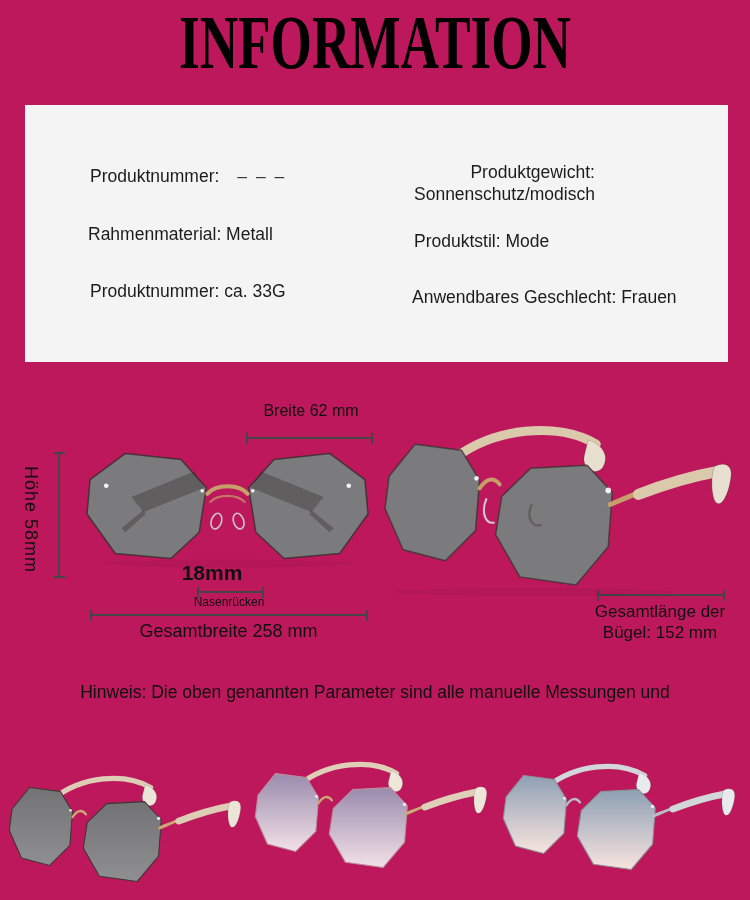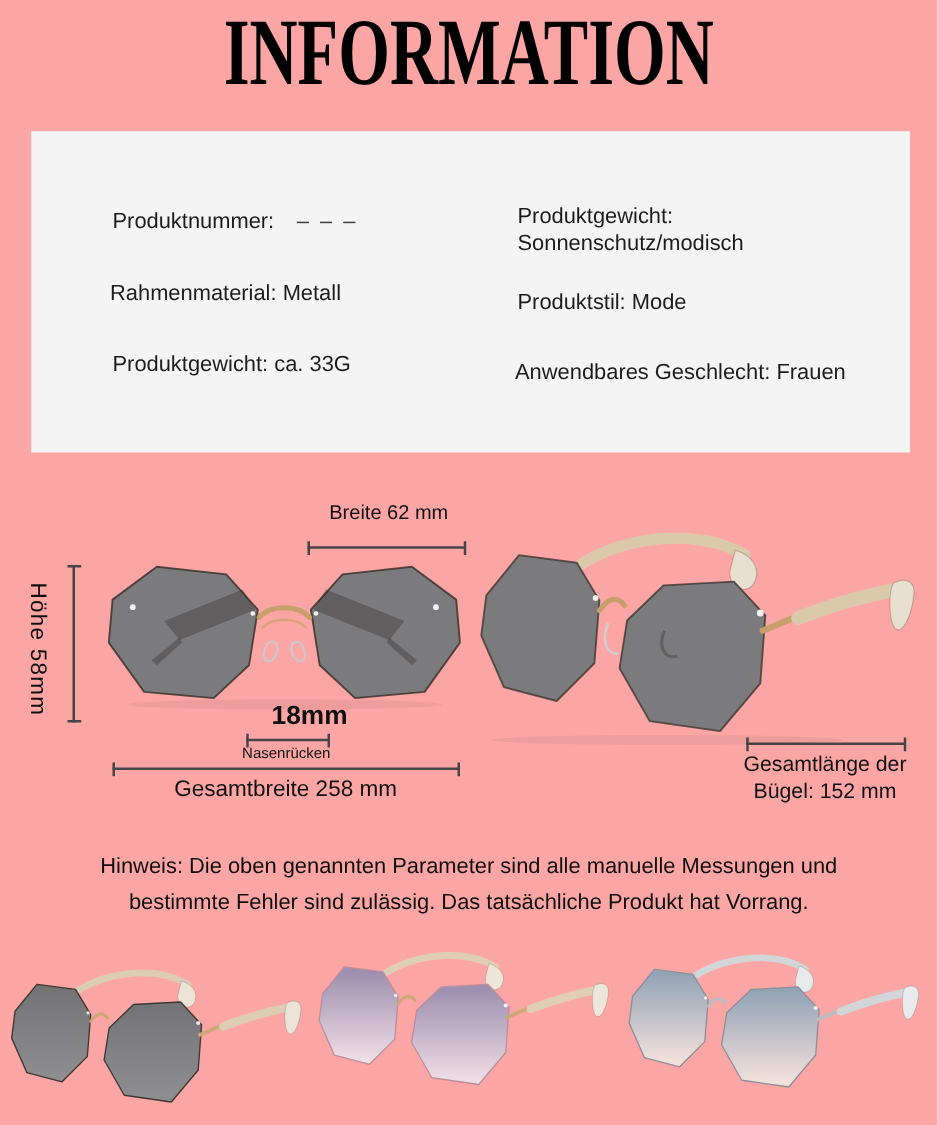--- a/index.html
+++ b/index.html
@@ -1,41 +1,41 @@
 <!DOCTYPE html>
 <html><head>
 <meta charset="utf-8">
 <style>
   html,body{margin:0;padding:0;background:#fff;}
   .canvas{
-    position:relative;width:750px;height:900px;background:#fca5a5;overflow:hidden;
+    position:relative;width:750px;height:900px;background:#be185d;overflow:hidden;
     font-family:"Liberation Sans","DejaVu Sans",sans-serif;color:#1b1b1b;
   }
   
   .title{
     position:absolute;left:0;top:4px;width:750px;margin:0;text-align:center;
     font-family:"Liberation Serif","DejaVu Serif",serif;font-weight:700;
     font-size:76px;line-height:1.0;color:#000;
     transform:scaleX(0.70);transform-origin:center top;white-space:nowrap;
   }
   
   .info-box{position:absolute;left:25px;top:105px;width:703px;height:257px;background:#f4f4f4;}
-  .spec{position:absolute;font-size:17.5px;line-height:22px;white-space:nowrap;color:#1c1c1c;}
+  .spec{position:absolute;font-size:17.5px;line-height:22px;white-space:nowrap;color:#1c1c1c;text-align:right;}
   .s-nummer{left:65px;top:60px;}
   .dashes{display:inline-block;margin-left:18px;letter-spacing:2px;color:#3a3a3a;}
   .s-rahmen{left:63px;top:118px;}
   .s-gewicht{left:65px;top:175px;}
   .s-funktion{left:389px;top:56px;}
   .s-stil{left:389px;top:125px;}
   .s-geschlecht{left:387px;top:181px;}
   
   .m-label{position:absolute;text-align:center;color:#101010;}
   .lbl-breite{left:228px;top:402px;width:166px;font-size:16px;}
   .lbl-hoehe{left:20px;top:457px;height:126px;writing-mode:vertical-rl;font-size:18px;letter-spacing:1px;}
-  .lbl-18mm{left:178px;top:561px;width:100px;font-size:21px;font-weight:700;text-align:right;}
+  .lbl-18mm{left:162px;top:561px;width:100px;font-size:21px;font-weight:700;}
   .lbl-nasen{left:164px;top:595px;width:130px;font-size:12px;}
   .lbl-gesamt{left:90px;top:621px;width:277px;font-size:18px;}
   .lbl-temple{left:565px;top:601px;width:190px;font-size:17px;line-height:21px;}
   .h-bracket{position:absolute;border-top:2px solid #454545;height:0;}
   .h-bracket::before,.h-bracket::after{content:"";position:absolute;top:-6px;width:2px;height:11px;background:#454545;}
   .h-bracket::before{left:0;}
   .h-bracket::after{right:-1px;}
   .v-bracket{position:absolute;border-left:2px solid #454545;width:0;}
   .v-bracket::before,.v-bracket::after{content:"";position:absolute;left:-6px;width:11px;height:2px;background:#454545;}
   .v-bracket::before{top:0;}
@@ -61,21 +61,21 @@
 
 <div class="canvas">
 
   <h1 class="title">INFORMATION</h1>
 
   <section class="info-box">
     <div class="spec s-nummer">
       <span>Produktnummer:</span><span class="dashes">– – –</span>
     </div>
     <div class="spec s-rahmen">Rahmenmaterial: Metall</div>
-    <div class="spec s-gewicht">Produktgewicht: ca. 33G</div>
+    <div class="spec s-gewicht">Produktnummer: ca. 33G</div>
     <div class="spec s-funktion">
       <div>Produktgewicht:</div>
       <div>Sonnenschutz/modisch</div>
     </div>
     <div class="spec s-geschlecht">Anwendbares Geschlecht: Frauen</div>
     <div class="spec s-stil">Produktstil: Mode</div>
   </section>
 
   <div class="m-label lbl-breite">Breite 62 mm</div>
   <div class="h-bracket br-breite"></div>
@@ -145,21 +145,20 @@
     </g>
     <path d="M330,48 C340,43 348,47 346,59 C344,75 337,90 331,84 C326,78 326,54 330,48 Z" stroke="rgba(0,0,0,0.18)" fill="#e9dfd0"></path>
     <g fill="#ffffff" opacity="0.9" stroke="none">
       <circle cx="224" cy="72" r="2.8"></circle>
       <circle cx="93" cy="60" r="2.3"></circle>
     </g>
   </svg>
 
   <div class="note">
     <div>Hinweis: Die oben genannten Parameter sind alle manuelle Messungen und</div>
-    <div>bestimmte Fehler sind zulässig. Das tatsächliche Produkt hat Vorrang.</div>
   </div>
 
   <svg class="variant v1" viewBox="0 0 360 180">
     <defs>
       <linearGradient id="vg0" x1="0" y1="0" x2="0" y2="1">
         <stop offset="0.05" stop-color="#747477"></stop>
         <stop offset="0.95" stop-color="#8e8e90"></stop>
       </linearGradient>
     </defs>
     <g fill="none" stroke-linecap="round" stroke="#ddcdb4">

